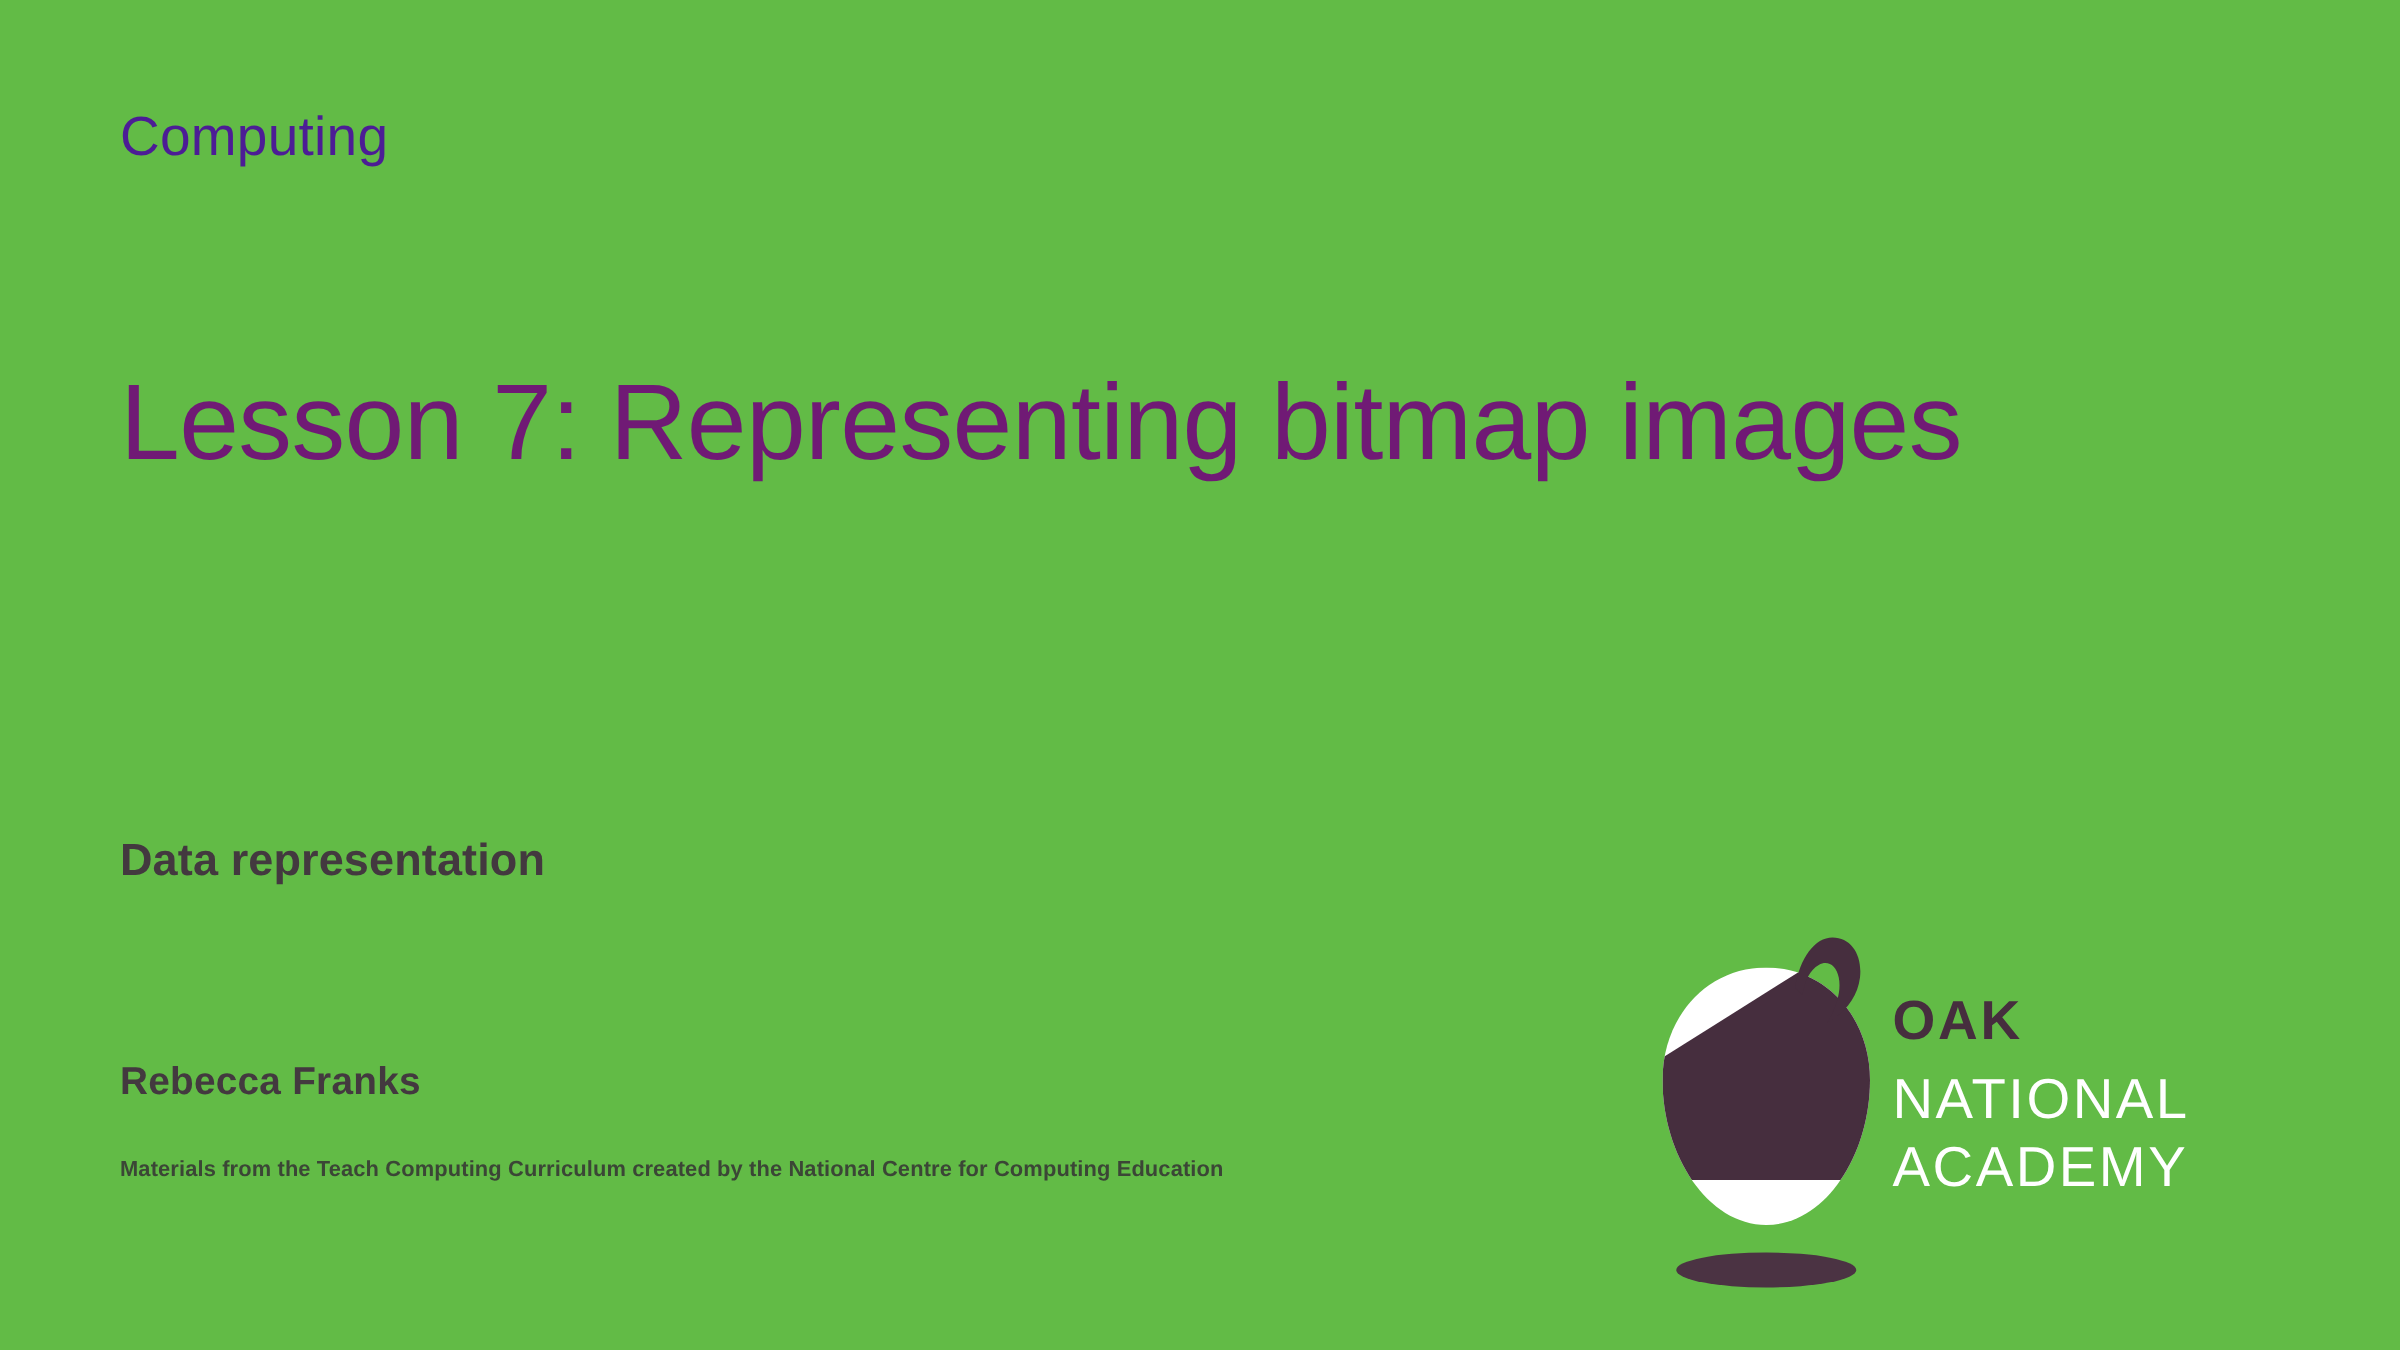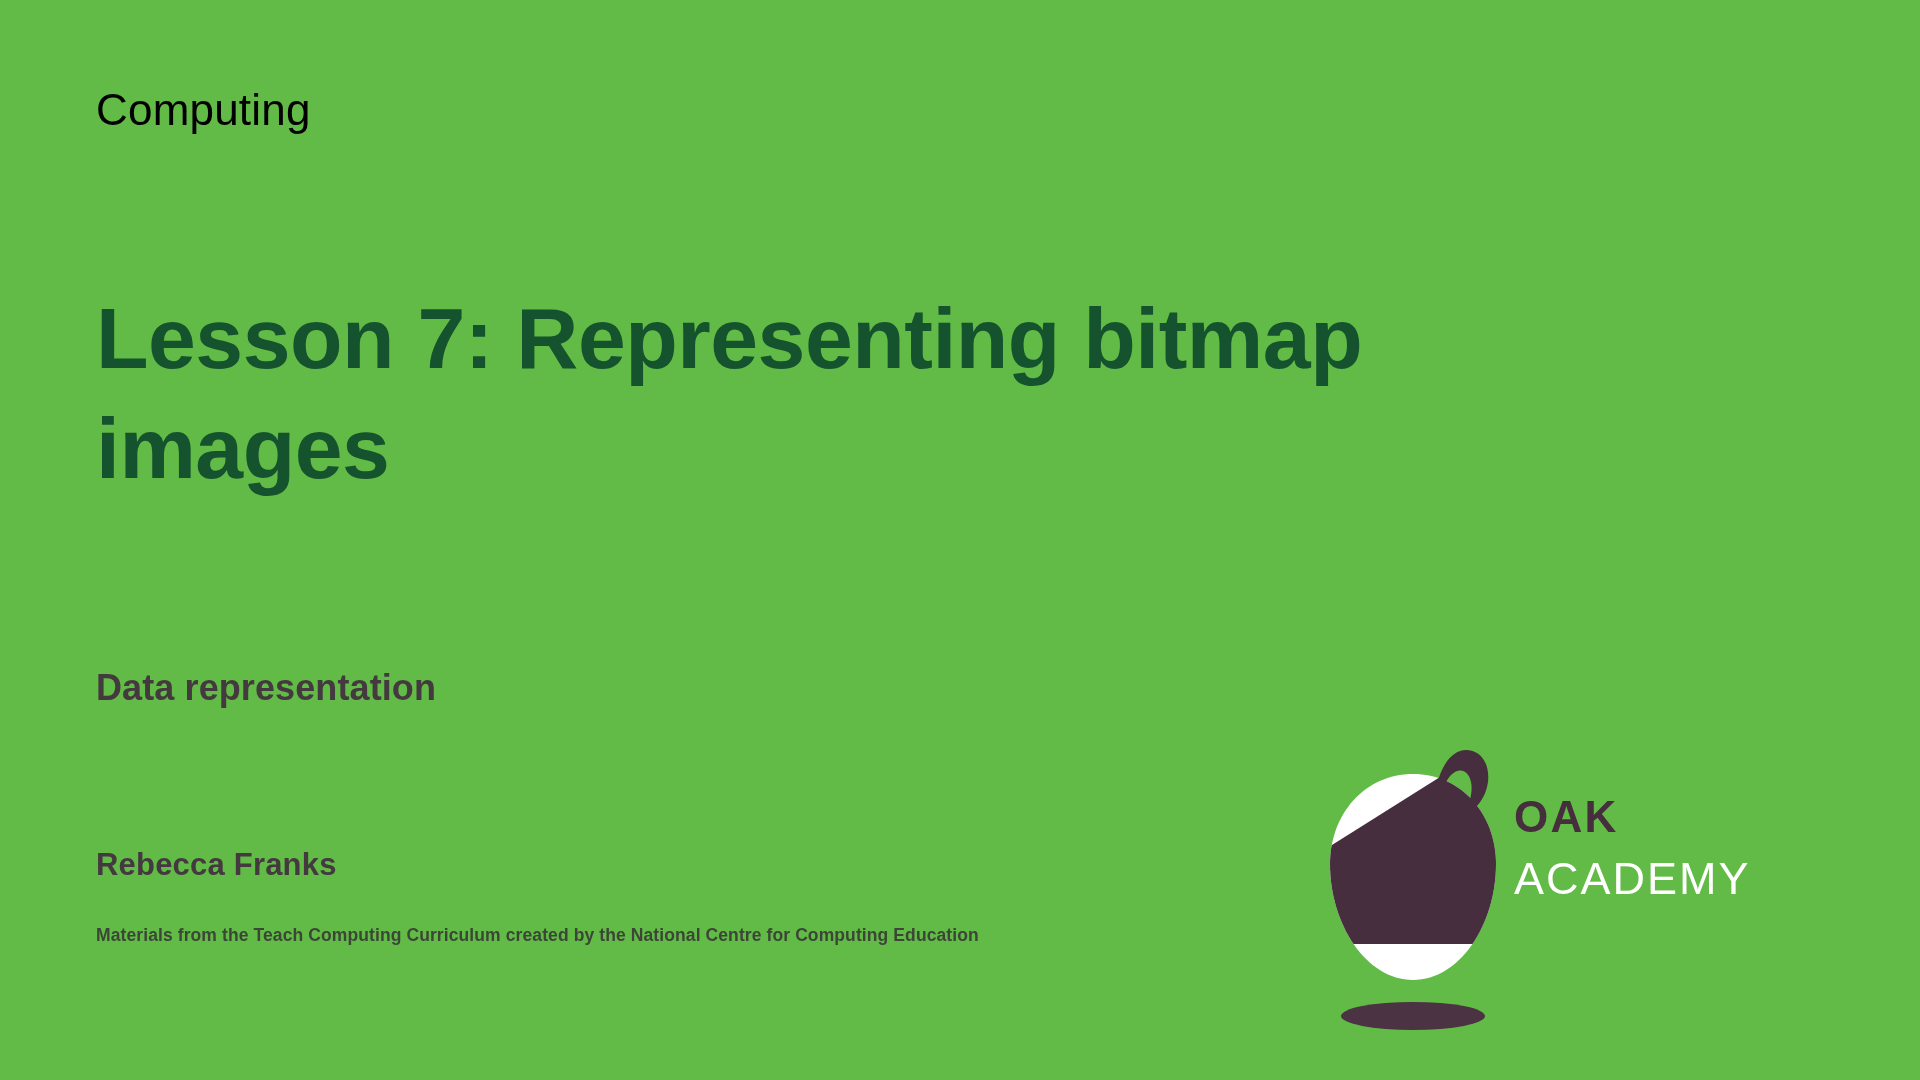--- a/index.html
+++ b/index.html
@@ -24,36 +24,36 @@
   }
 
   
   .subject-label {
     position: absolute;
     left: 96px;
     top: 84px;
     font-size: 44px;
     font-weight: 400;
     letter-spacing: 0.2px;
-    color: #000000;
+    color: #4c1d95;
     line-height: 1.2;
     white-space: nowrap;
   }
 
   
   .lesson-title {
     position: absolute;
     left: 96px;
     top: 283px;
     width: 1560px;
     font-size: 86px;
-    font-weight: bold;
+    font-weight: normal;
     line-height: 1.28;
     letter-spacing: -0.5px;
-    color: #14532d;
+    color: #701a75;
   }
 
   
   .unit-subtitle {
     position: absolute;
     left: 96px;
     top: 667px;
     font-size: 36px;
     font-weight: bold;
     letter-spacing: 0.1px;
@@ -169,18 +169,19 @@
                C 168 50 158 62 144 70
                C 152 56 155 44 153 34
                C 151 24 144 20 137 24
                C 130 28 126 36 124 48 Z" fill="#462e3e"></path>
 
       <ellipse cx="95" cy="268" rx="72" ry="14" fill="#4b3343"></ellipse>
     </svg>
 
     <div class="logo-wordmark">
       <div class="logo-oak">OAK</div>
+      <div class="logo-national">NATIONAL</div>
       <div class="logo-academy">ACADEMY</div>
     </div>
 
   </div>
 
 </div>
 
 </body></html>

